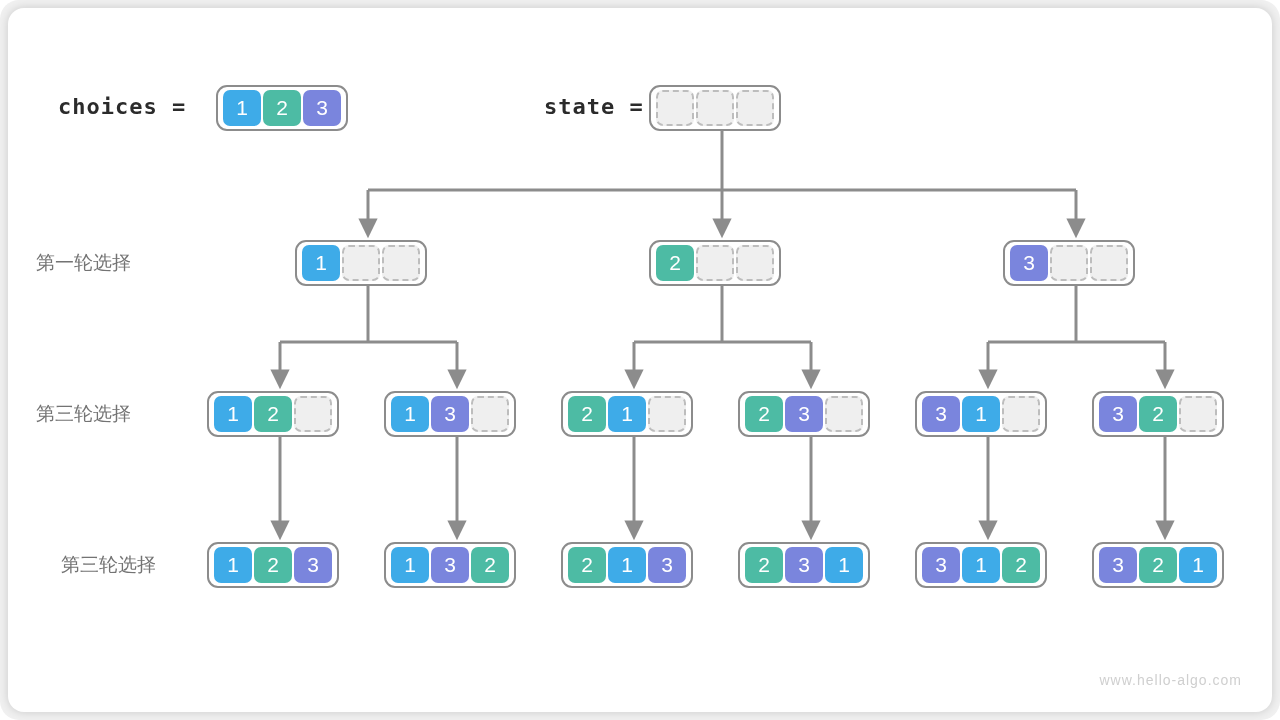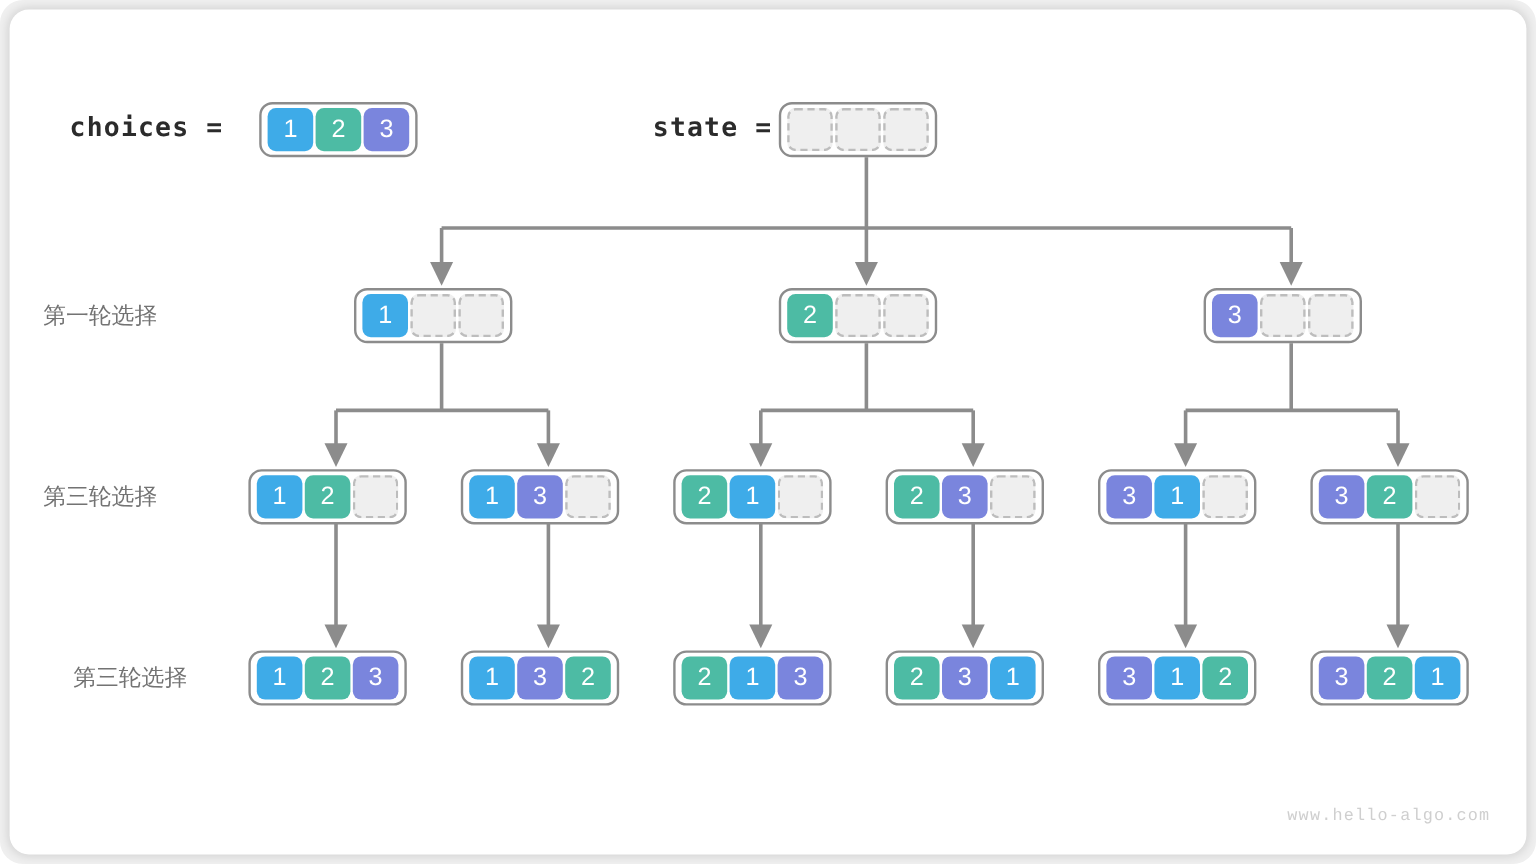--- a/index.html
+++ b/index.html
@@ -53,21 +53,21 @@
     position: absolute;
     font-family: "Liberation Sans", sans-serif;
     font-size: 19px;
     color: #737373;
     white-space: nowrap;
   }
   #watermark {
     position: absolute;
     right: 38px;
     bottom: 32px;
-    font-family: Liberation Mono, monospace;
+    font-family: Liberation Sans, sans-serif;
     font-size: 14px;
     color: #cfcfcf;
     letter-spacing: 1px;
     white-space: nowrap;
   }
 
   
   .node {
     position: absolute;
     display: flex;

